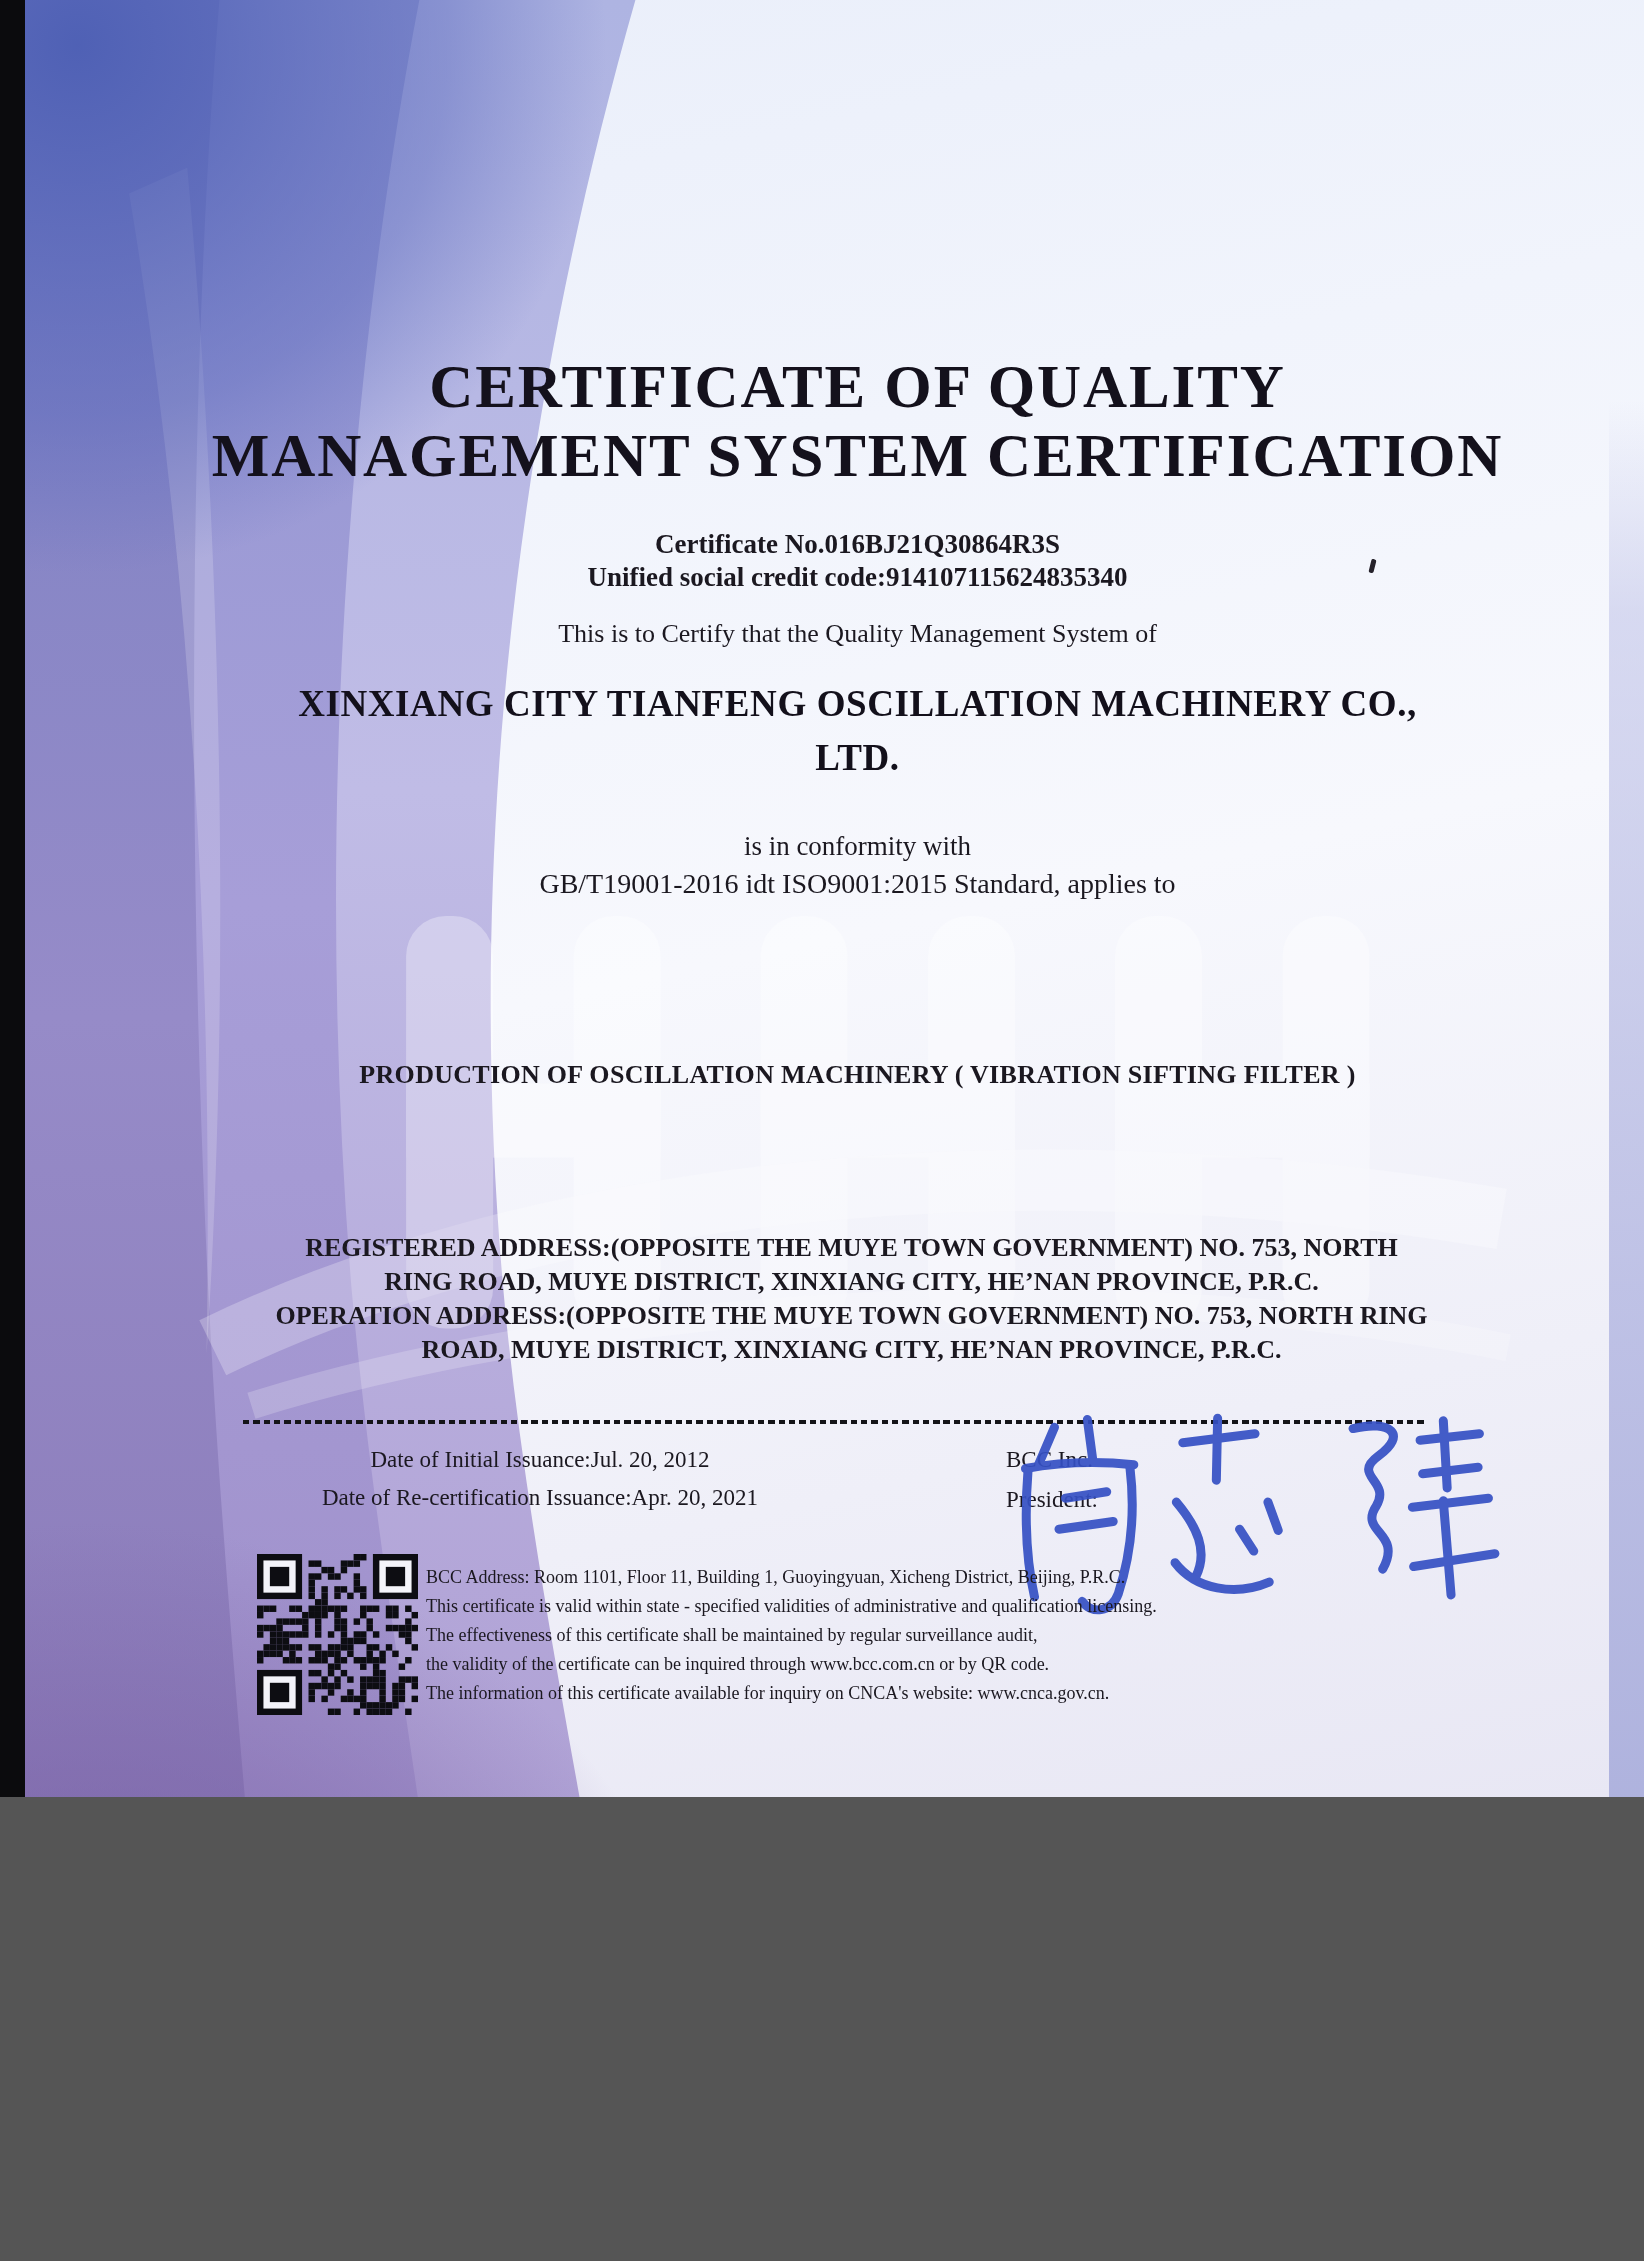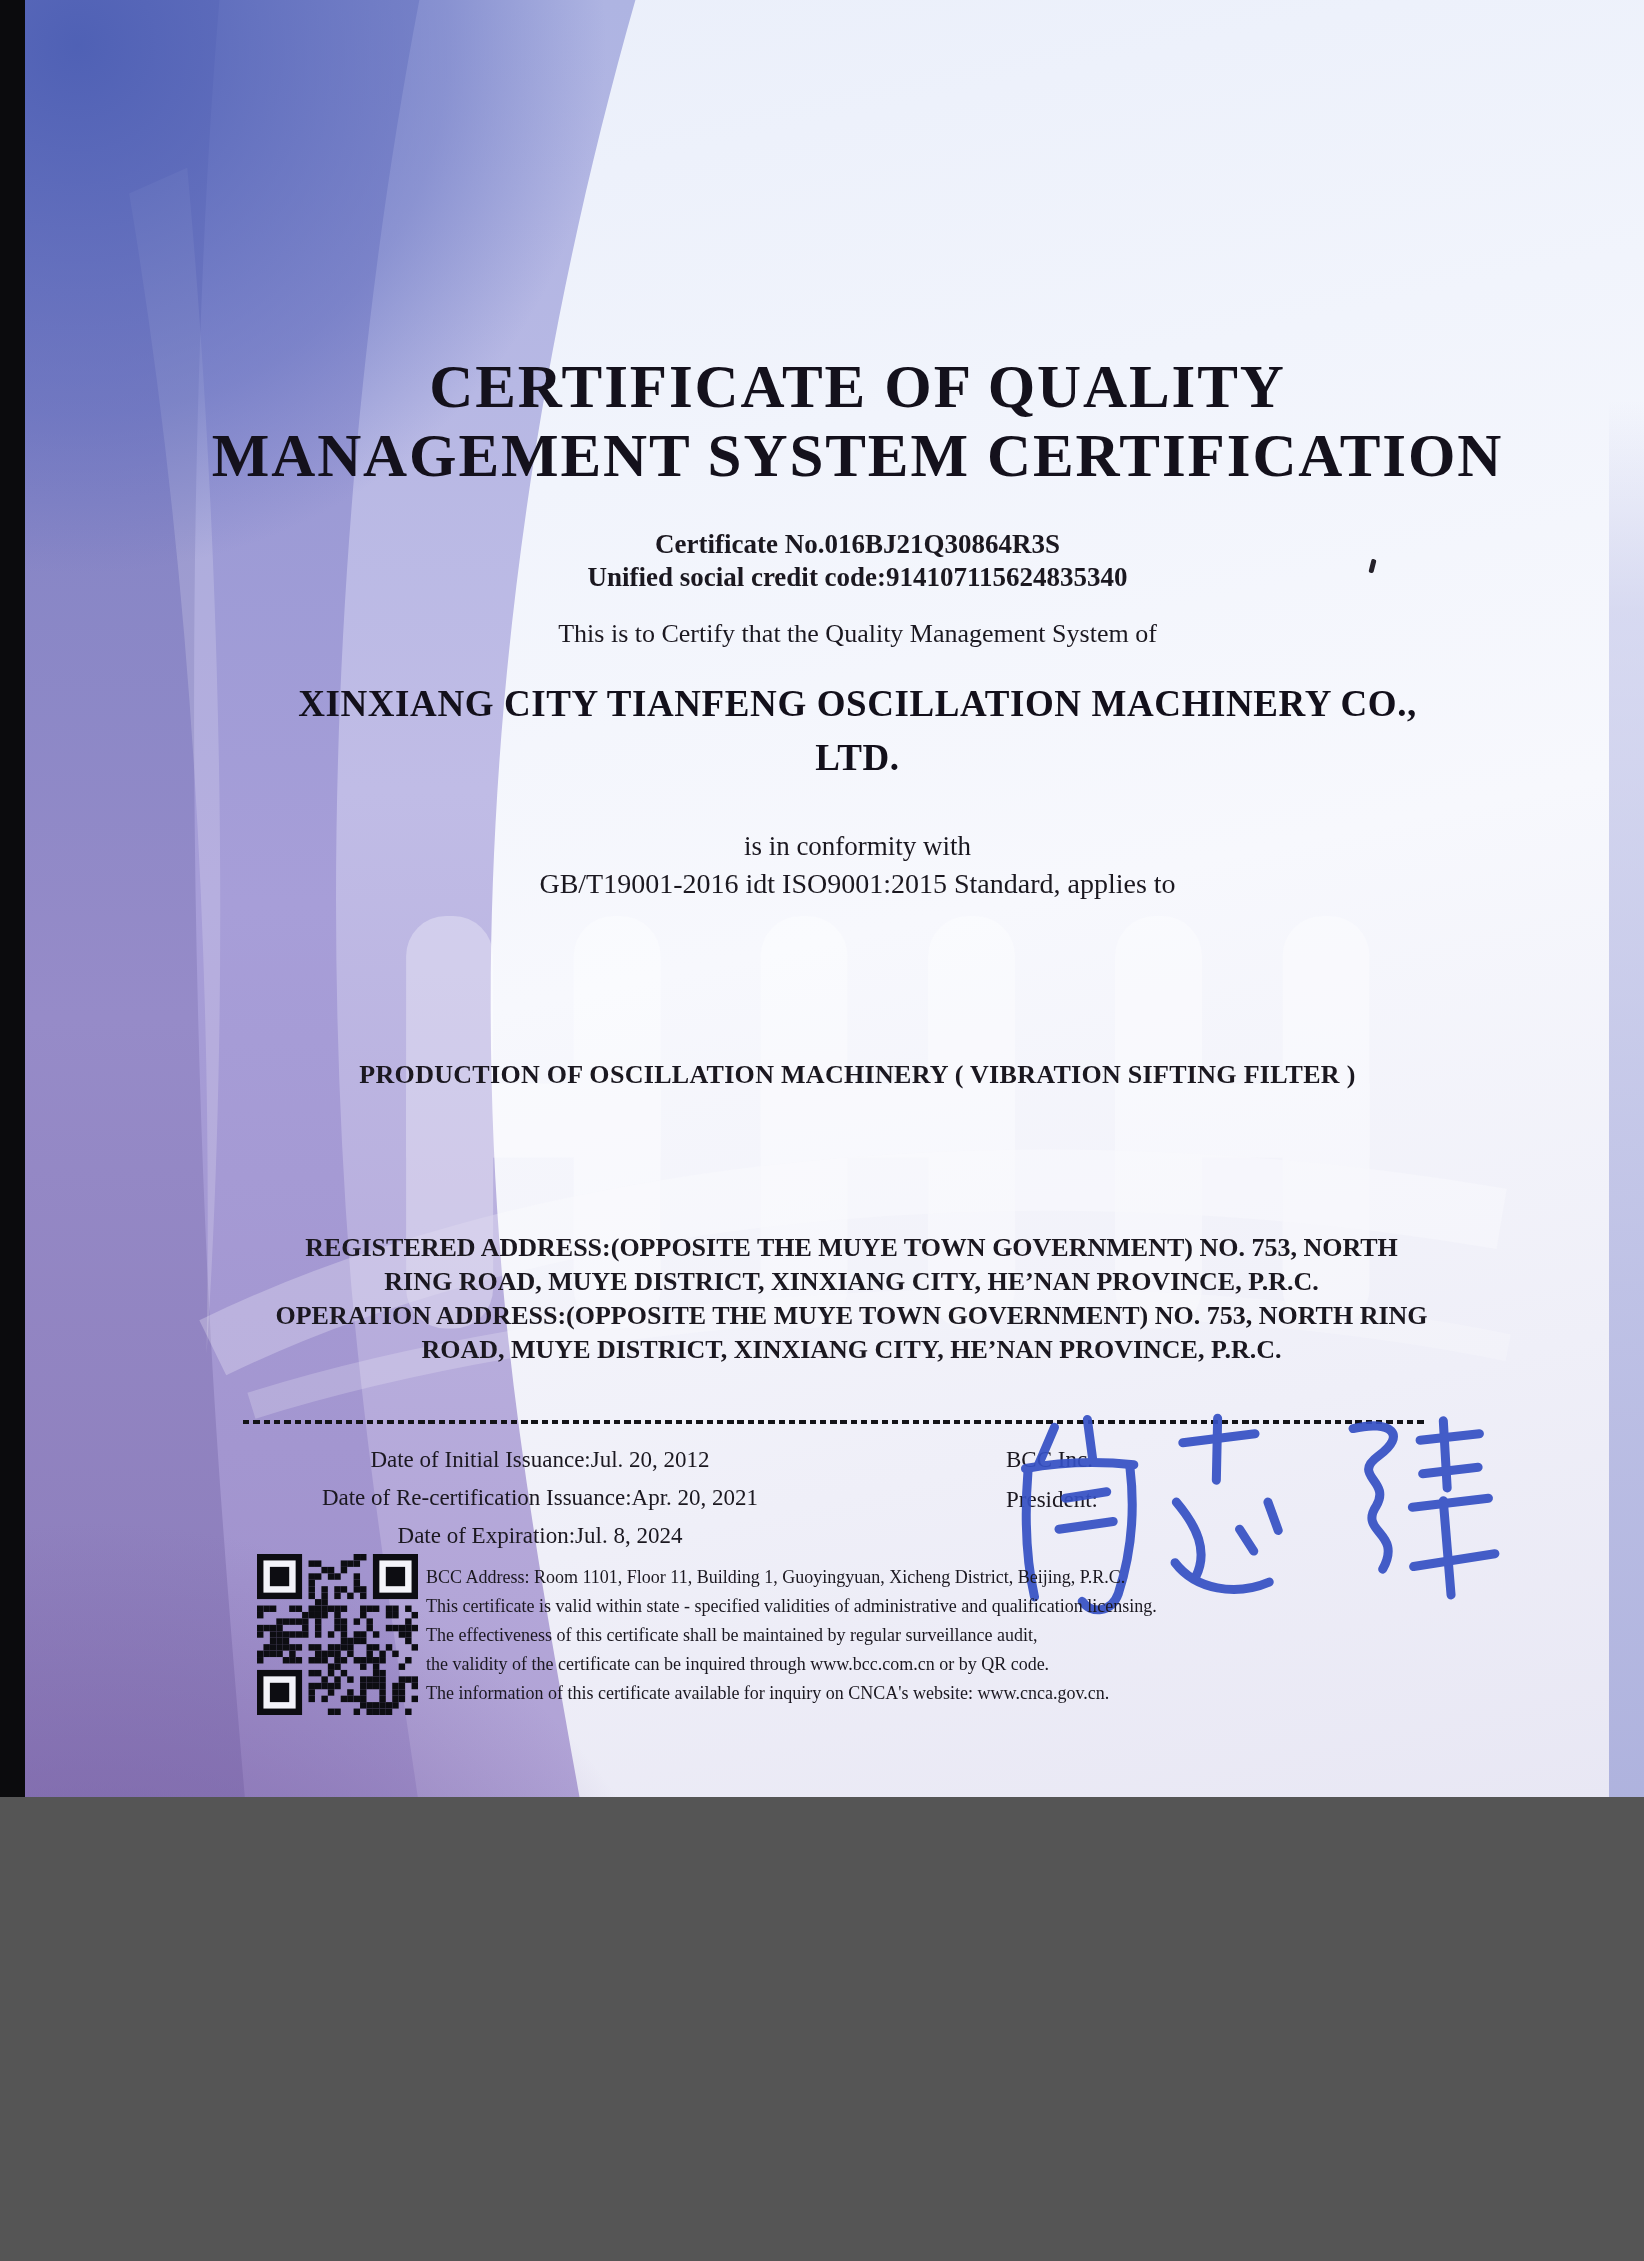--- a/index.html
+++ b/index.html
@@ -126,21 +126,20 @@
   <div id="addresses">
     <div>REGISTERED ADDRESS:(OPPOSITE THE MUYE TOWN GOVERNMENT) NO. 753, NORTH RING ROAD, MUYE DISTRICT, XINXIANG CITY, HE’NAN PROVINCE, P.R.C.</div>
     <div>OPERATION ADDRESS:(OPPOSITE THE MUYE TOWN GOVERNMENT) NO. 753, NORTH RING ROAD, MUYE DISTRICT, XINXIANG CITY, HE’NAN PROVINCE, P.R.C.</div>
   </div>
 
   <div id="dotted-rule"></div>
 
   <div id="dates">
     <div>Date of Initial Issuance:Jul. 20, 2012</div>
     <div>Date of Re-certification Issuance:Apr. 20, 2021</div>
-    <div>Date of Expiration:Jul. 8, 2024</div>
   </div>
 
   <div id="issuer">
     <div>BCC Inc.</div>
     <div>President:</div>
   </div>
 
   <svg class="abs" style="left:961px;top:1400px;" width="619" height="239" viewBox="0 0 960 370">
     <g stroke="#3550c4" stroke-width="14" fill="none" stroke-linecap="round" stroke-linejoin="round" opacity=".92">
       <path d="M145,42 l-24,56"></path>

